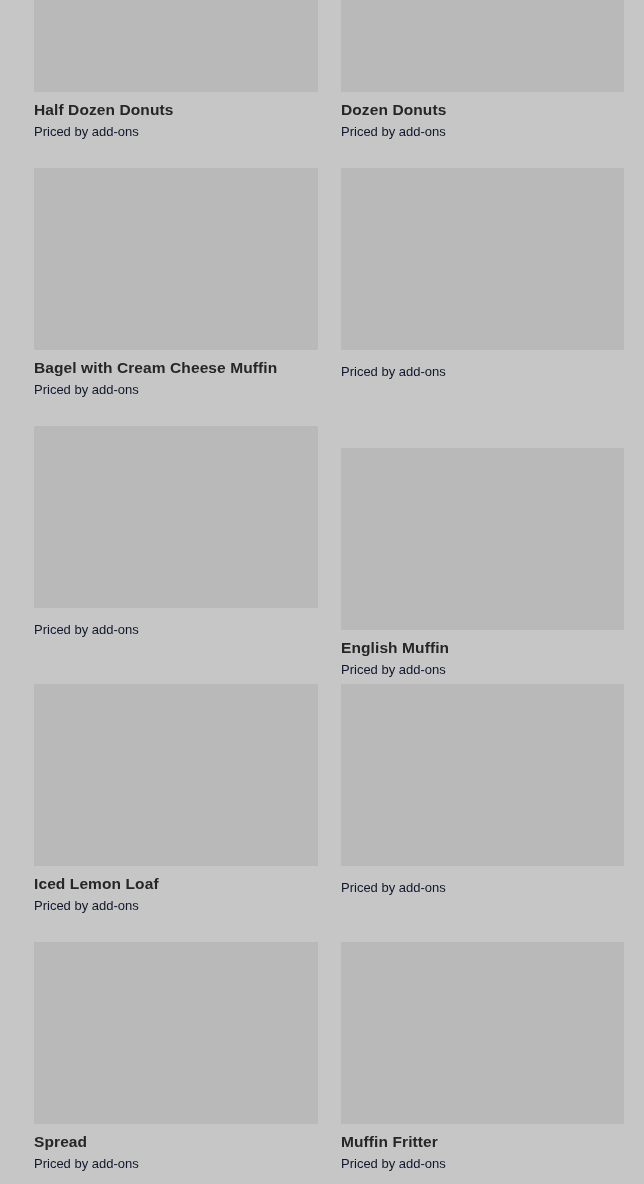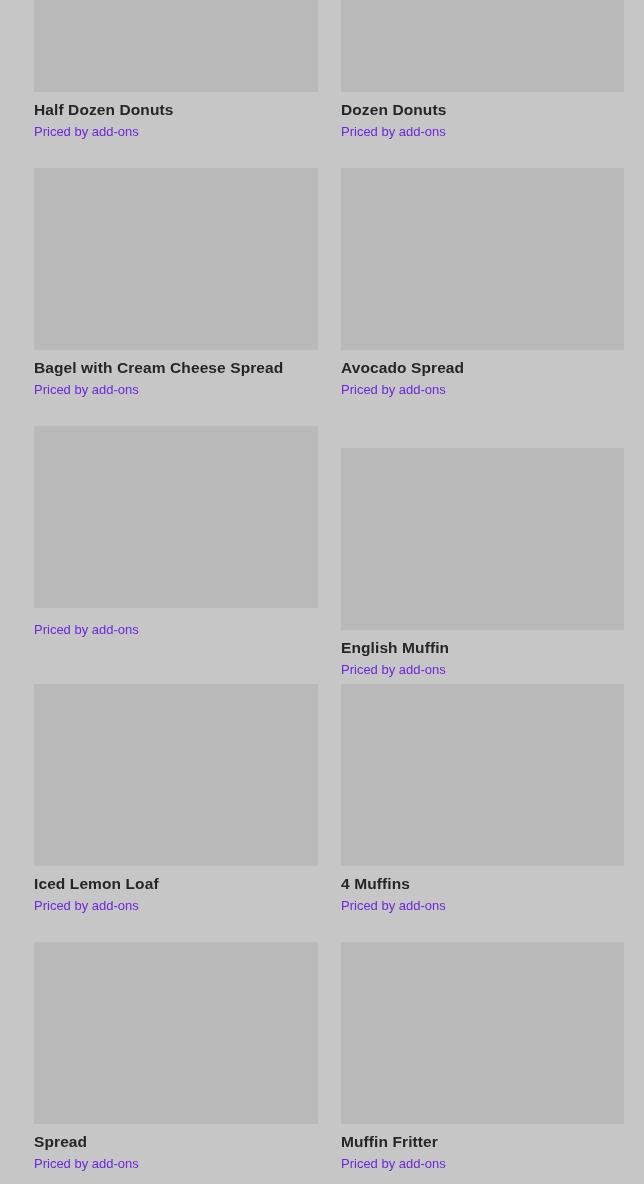--- a/index.html
+++ b/index.html
@@ -53,21 +53,21 @@
     font-weight: bold;
     color: #262626;
     line-height: 18px;
     letter-spacing: 0.1px;
     white-space: nowrap;
   }
 
   .item-subtitle {
     font-size: 13px;
     font-weight: normal;
-    color: #6d28d9;
+    color: #0f172a;
     line-height: 16px;
     padding-top: 5px;
     white-space: nowrap;
   }
 </style>
 </head>
 <body>
 
 <div id="menu-grid">
   <div class="grid-inner">
@@ -84,29 +84,28 @@
       <div class="item-thumb"></div>
       <div class="item-text">
         <div class="item-title">Dozen Donuts</div>
         <div class="item-subtitle">Priced by add-ons</div>
       </div>
     </div>
 
     <div class="menu-item col-left" style="top:168px;">
       <div class="item-thumb"></div>
       <div class="item-text">
-        <div class="item-title">Bagel with Cream Cheese Spread</div>
+        <div class="item-title">Bagel with Cream Cheese Muffin</div>
         <div class="item-subtitle">Priced by add-ons</div>
       </div>
     </div>
 
     <div class="menu-item col-right" style="top:168px;">
       <div class="item-thumb"></div>
       <div class="item-text">
-        <div class="item-title">Avocado Spread</div>
         <div class="item-subtitle">Priced by add-ons</div>
       </div>
     </div>
 
     <div class="menu-item col-left" style="top:426px;">
       <div class="item-thumb"></div>
       <div class="item-text">
         <div class="item-subtitle">Priced by add-ons</div>
       </div>
     </div>
@@ -123,21 +122,20 @@
       <div class="item-thumb"></div>
       <div class="item-text">
         <div class="item-title">Iced Lemon Loaf</div>
         <div class="item-subtitle">Priced by add-ons</div>
       </div>
     </div>
 
     <div class="menu-item col-right" style="top:684px;">
       <div class="item-thumb"></div>
       <div class="item-text">
-        <div class="item-title">4 Muffins</div>
         <div class="item-subtitle">Priced by add-ons</div>
       </div>
     </div>
 
     <div class="menu-item col-left" style="top:942px;">
       <div class="item-thumb"></div>
       <div class="item-text">
         <div class="item-title">Spread</div>
         <div class="item-subtitle">Priced by add-ons</div>
       </div>

